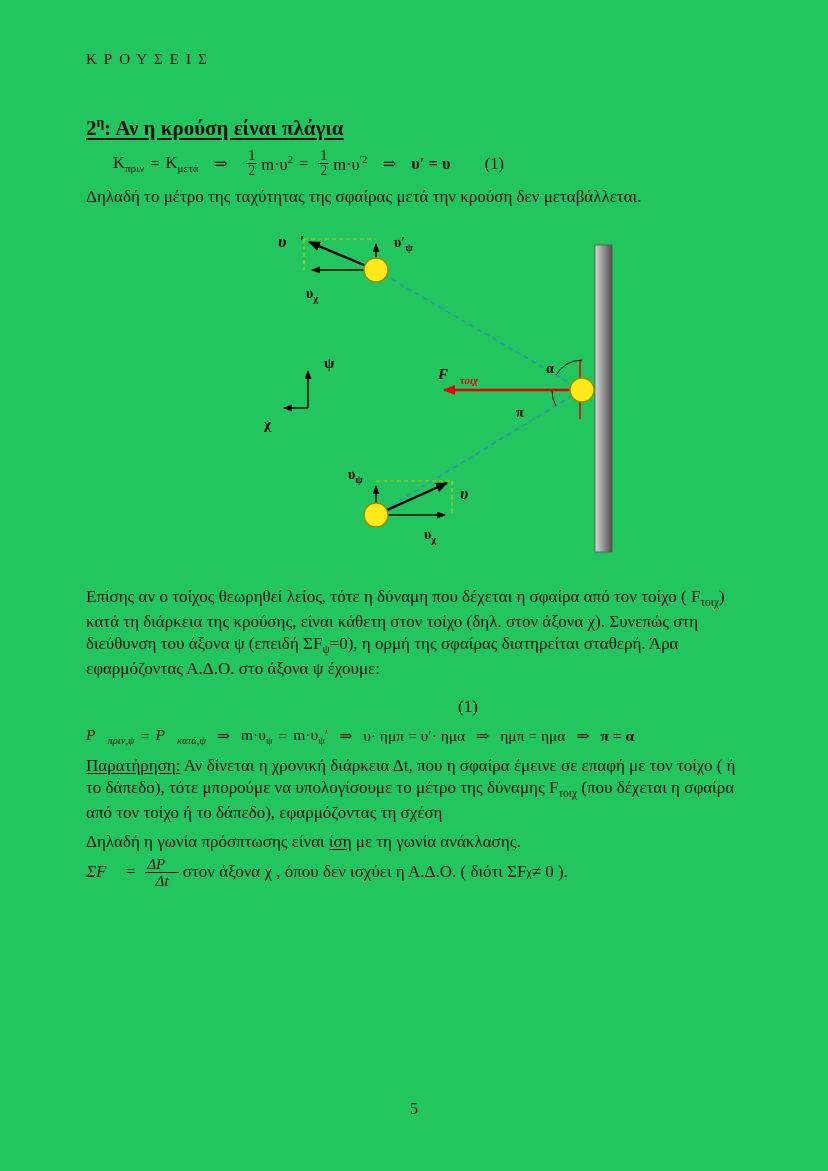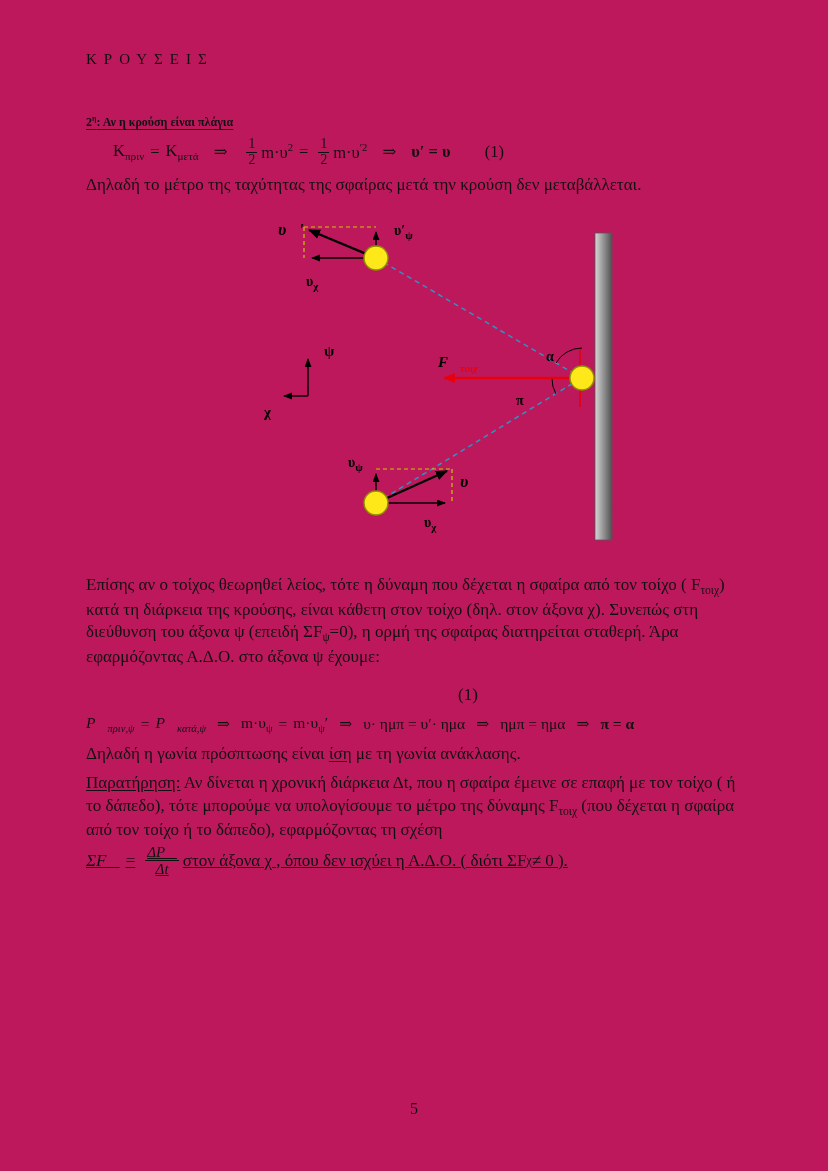--- a/index.html
+++ b/index.html
@@ -1,29 +1,29 @@
 <!DOCTYPE html>
 <html><head>
 <meta charset="utf-8">
 <style>
   * { box-sizing: border-box; margin: 0; padding: 0; }
   html,body { background:#ffffff; }
   .page {
     width: 828px; height: 1171px;
-    background: #be185d;
+    background: #22c55e;
     position: relative;
     font-family: "Liberation Serif", "DejaVu Serif", serif;
     color: #111;
     font-size: 17px;
     line-height: 1.32;
     padding: 50px 84px 0 86px;
     overflow: hidden;
   }
   .doc-header { font-size: 15px; letter-spacing: 7px; }
-  .title { margin-top: 44px; font-weight: bold; font-size: 12px; }
+  .title { margin-top: 44px; font-weight: bold; font-size: 21px; }
   .title .u { text-decoration: underline; text-underline-offset: 3px; }
   sup { font-size: 0.65em; vertical-align: super; }
   sub { font-size: 0.68em; vertical-align: sub; }
   p.body { margin-top: 7px; }
   .indent { text-indent: 40px; }
   .equation {
     display: flex; align-items: center; white-space: nowrap;
     margin-top: 6px; font-size: 16.5px;
   }
   .eq1 { margin-left: 27px; }
@@ -36,21 +36,21 @@
   .imp { margin: 0 15px; }
   .imp2 { margin: 0 11px; }
   .sp { margin: 0 6px; }
   .bold { font-weight: bold; }
   .it { font-style: italic; }
   .u { text-decoration: underline; text-underline-offset: 2px; }
   .ref { margin-left: 34px; }
   .diagram-wrap { margin-top: 16px; }
   .eq-ref-line { margin-top: 16px; margin-left: 372px; }
   .note { margin-top: 26px; }
-  .note-frac-line { margin-top: 2px; display: flex; align-items: center; text-decoration: underline; }
+  .note-frac-line { margin-top: 2px; display: flex; align-items: center; }
   .note-frac-line .frac { font-size: 0.88em; font-style: italic; }
   .para4 { margin-top: 24px; }
   .page-number {
     position: absolute; bottom: 52px; left: 0; width: 100%;
     text-align: center; font-size: 16px;
   }
   svg text { font-family: "Liberation Serif", "DejaVu Serif", serif; }
 </style>
 </head>
 <body>
@@ -169,23 +169,23 @@
     <span class="sp">=</span>
     <span><span>m·υ</span><sub>ψ</sub><span>′</span></span>
     <span class="imp2">⇒</span>
     <span>υ· ημπ = υ′· ημα</span>
     <span class="imp2">⇒</span>
     <span>ημπ = ημα</span>
     <span class="imp2">⇒</span>
     <span class="bold">π = α</span>
   </div>
 
+  <p class="body note"><span class="u">Παρατήρηση:</span><span> Αν δίνεται η χρονική διάρκεια Δt, που η σφαίρα έμεινε σε επαφή με τον τοίχο ( ή το δάπεδο), τότε μπορούμε να υπολογίσουμε το μέτρο της δύναμης F</span><sub>τοιχ</sub><span> (που δέχεται η σφαίρα από τον τοίχο ή το δάπεδο), εφαρμόζοντας τη σχέση</span></p>
+
   <p class="body para4"><span>Δηλαδή η γωνία πρόσπτωσης είναι </span><span class="u">ίση</span><span> με τη γωνία ανάκλασης.</span></p>
-
-  <p class="body note"><span class="u">Παρατήρηση:</span><span> Αν δίνεται η χρονική διάρκεια Δt, που η σφαίρα έμεινε σε επαφή με τον τοίχο ( ή το δάπεδο), τότε μπορούμε να υπολογίσουμε το μέτρο της δύναμης F</span><sub>τοιχ</sub><span> (που δέχεται η σφαίρα από τον τοίχο ή το δάπεδο), εφαρμόζοντας τη σχέση</span></p>
 
   <div class="note-frac-line">
     <span class="it">ΣF⃗</span>
     <span class="sp">=</span>
     <span class="frac">
         <span class="num">ΔP⃗</span>
         <span class="den">Δt</span>
       </span>
     <span> στον άξονα χ , όπου δεν ισχύει η Α.Δ.Ο. ( διότι ΣF</span>
       <sub>χ</sub>

